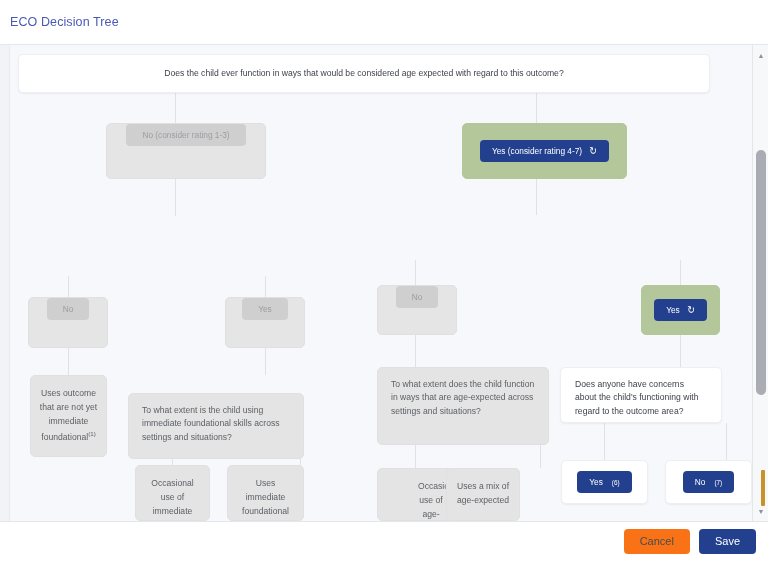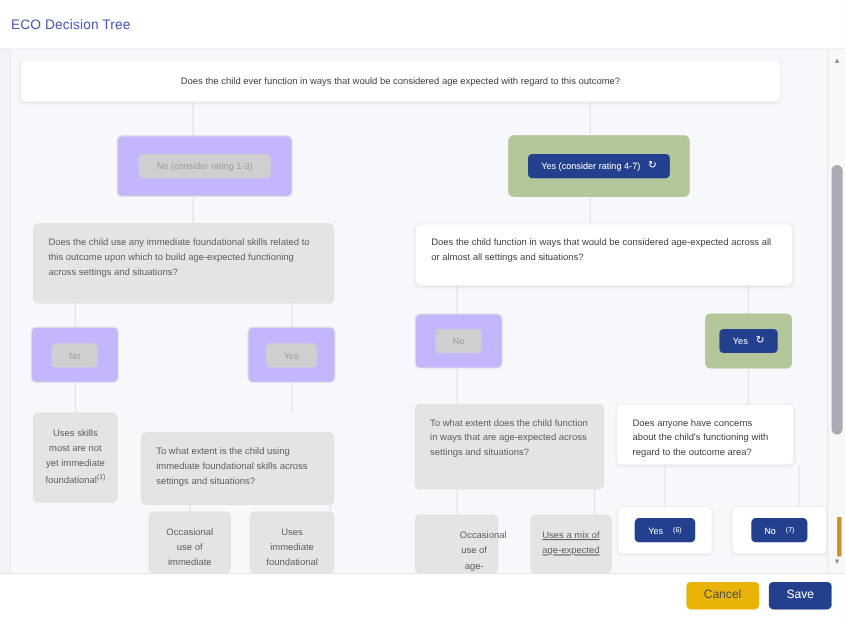--- a/index.html
+++ b/index.html
@@ -63,21 +63,21 @@
     background:#ffffff;border-top:1px solid #e3e6ec;box-sizing:border-box;
   }
   .footer-actions{
     position:absolute;right:12px;top:7px;display:flex;gap:9px;align-items:center;
   }
   .btn{
     font-family:"Liberation Sans",sans-serif;font-size:11px;
     border-radius:4px;padding:0 16px;height:25px;line-height:25px;
     cursor:pointer;border:none;text-align:center;
   }
-  .btn-cancel{background:#eab308;color:#474b52;}
+  .btn-cancel{background:#f97316;color:#474b52;}
   .btn-save{background:#23408e;color:#ffffff;}
 
   
   .node{
     position:absolute;box-sizing:border-box;border-radius:5px;
   }
   
   .q-card{
     background:#ffffff;border:1px solid #edeff2;
     box-shadow:0 1px 2px rgba(20,25,40,.06);
@@ -90,22 +90,22 @@
     color:#5d6066;font-size:8.6px;line-height:1.55;
     padding:10px 13px;
   }
   
   .sel-green{
     background:#b4c79a;border:1px solid #b4c79a;
     display:flex;align-items:center;justify-content:center;
   }
   
   .opt-grey{
-    background:#c4b5fd;border:1px solid #e0e0e0;
-    display:flex;align-items:center;justify-content:center;
+    background:#e5e5e5;border:1px solid #e0e0e0;
+    display:flex;align-items:flex-start;justify-content:center;
   }
   
   .opt-white{
     background:#ffffff;border:1px solid #edeff2;
     box-shadow:0 1px 2px rgba(20,25,40,.06);
     display:flex;align-items:center;justify-content:center;
   }
   
   .leaf-grey{
     background:#e4e4e4;border:1px solid #e0e0e0;
@@ -170,34 +170,31 @@
     <div class="line-v" style="left:716px;top:378px;height:37px;"></div>
 
     <div class="node q-card center-txt" style="left:8px;top:9px;width:692px;height:39px;display:flex;align-items:center;justify-content:center;">
       <span>Does the child ever function in ways that would be considered age expected with regard to this outcome?</span>
     </div>
 
     <div class="node opt-grey" style="left:96px;top:78px;width:160px;height:56px;">
       <span class="pill pill-disabled">No (consider rating 1-3)</span>
     </div>
 
-    <div class="node q-grey" style="left:20px;top:158px;width:274px;height:73px;">
-      <span>Does the child use any immediate foundational skills related to this outcome upon which to build age-expected functioning across settings and situations?</span>
-    </div>
 
     <div class="node opt-grey" style="left:18px;top:252px;width:80px;height:51px;">
       <span class="pill pill-disabled">No</span>
     </div>
 
     <div class="node opt-grey" style="left:215px;top:252px;width:80px;height:51px;">
       <span class="pill pill-disabled">Yes</span>
     </div>
 
     <div class="node leaf-grey" style="left:20px;top:330px;width:77px;height:82px;">
-      <span>Uses skills most are not yet immediate foundational</span><sup style="font-size:6.2px">(1)</sup>
+      <span>Uses outcome that are not yet immediate foundational</span><sup style="font-size:6.2px">(1)</sup>
     </div>
 
     <div class="node q-grey" style="left:118px;top:348px;width:176px;height:66px;">
       <span>To what extent is the child using immediate foundational skills across settings and situations?</span>
     </div>
 
     <div class="node leaf-grey" style="left:125px;top:420px;width:75px;height:56px;">
       <span>Occasional use of immediate foundational</span>
     </div>
 
@@ -205,44 +202,41 @@
       <span>Uses immediate foundational skills most</span>
     </div>
 
     <div class="node sel-green" style="left:452px;top:78px;width:165px;height:56px;">
       <span class="pill pill-blue">
         <span>Yes (consider rating 4-7)</span>
         <span class="undo-glyph">↺</span>
       </span>
     </div>
 
-    <div class="node q-card" style="left:367px;top:158px;width:344px;height:57px;">
-      <span>Does the child function in ways that would be considered age-expected across all or almost all settings and situations?</span>
-    </div>
 
     <div class="node opt-grey" style="left:367px;top:240px;width:80px;height:50px;">
       <span class="pill pill-disabled">No</span>
     </div>
 
     <div class="node sel-green" style="left:631px;top:240px;width:79px;height:50px;">
       <span class="pill pill-blue">
         <span>Yes</span>
         <span class="undo-glyph">↺</span>
       </span>
     </div>
 
     <div class="node q-grey" style="left:367px;top:322px;width:172px;height:78px;">
       <span>To what extent does the child function in ways that are age-expected across settings and situations?</span>
     </div>
 
     <div class="node leaf-grey" style="left:367px;top:423px;width:76px;height:53px;padding-left:40px;">
       <span>Occasional use of age-expected</span>
     </div>
 
-    <div class="node leaf-grey" style="left:472px;top:423px;width:74px;height:53px;text-decoration:underline;">
+    <div class="node leaf-grey" style="left:436px;top:423px;width:74px;height:53px;">
       <span>Uses a mix of age-expected</span>
     </div>
 
     <div class="node q-card" style="left:550px;top:322px;width:162px;height:56px;">
       <span>Does anyone have concerns about the child's functioning with regard to the outcome area?</span>
     </div>
 
     <div class="node opt-white" style="left:551px;top:415px;width:87px;height:44px;">
       <span class="pill pill-blue">
         <span>Yes</span>

